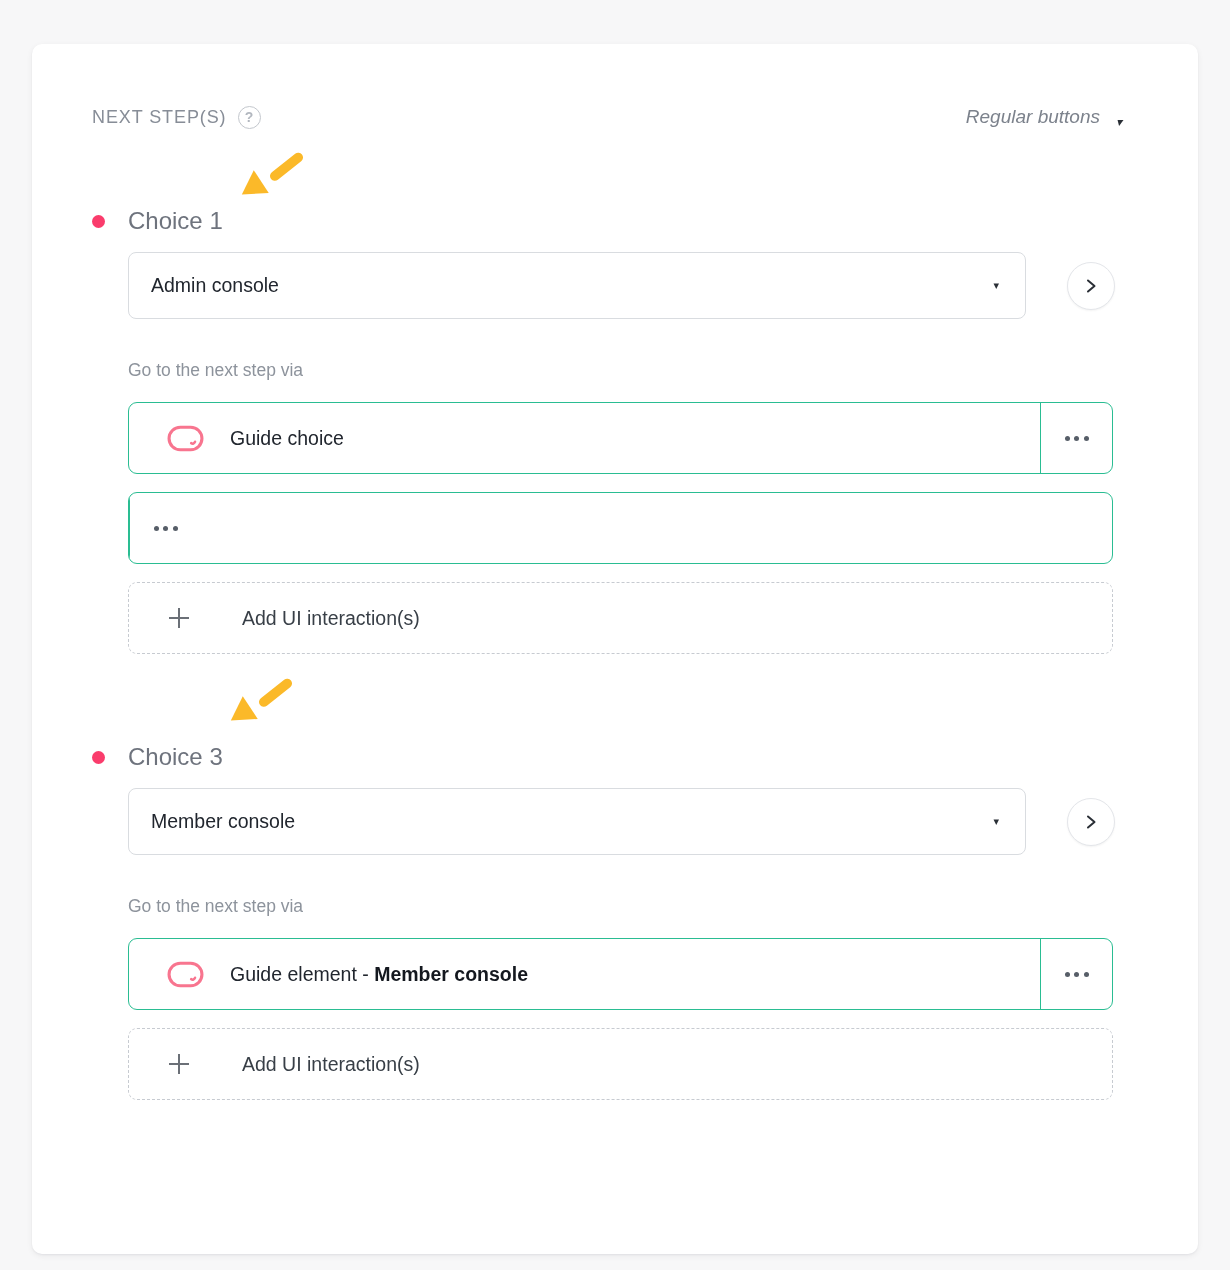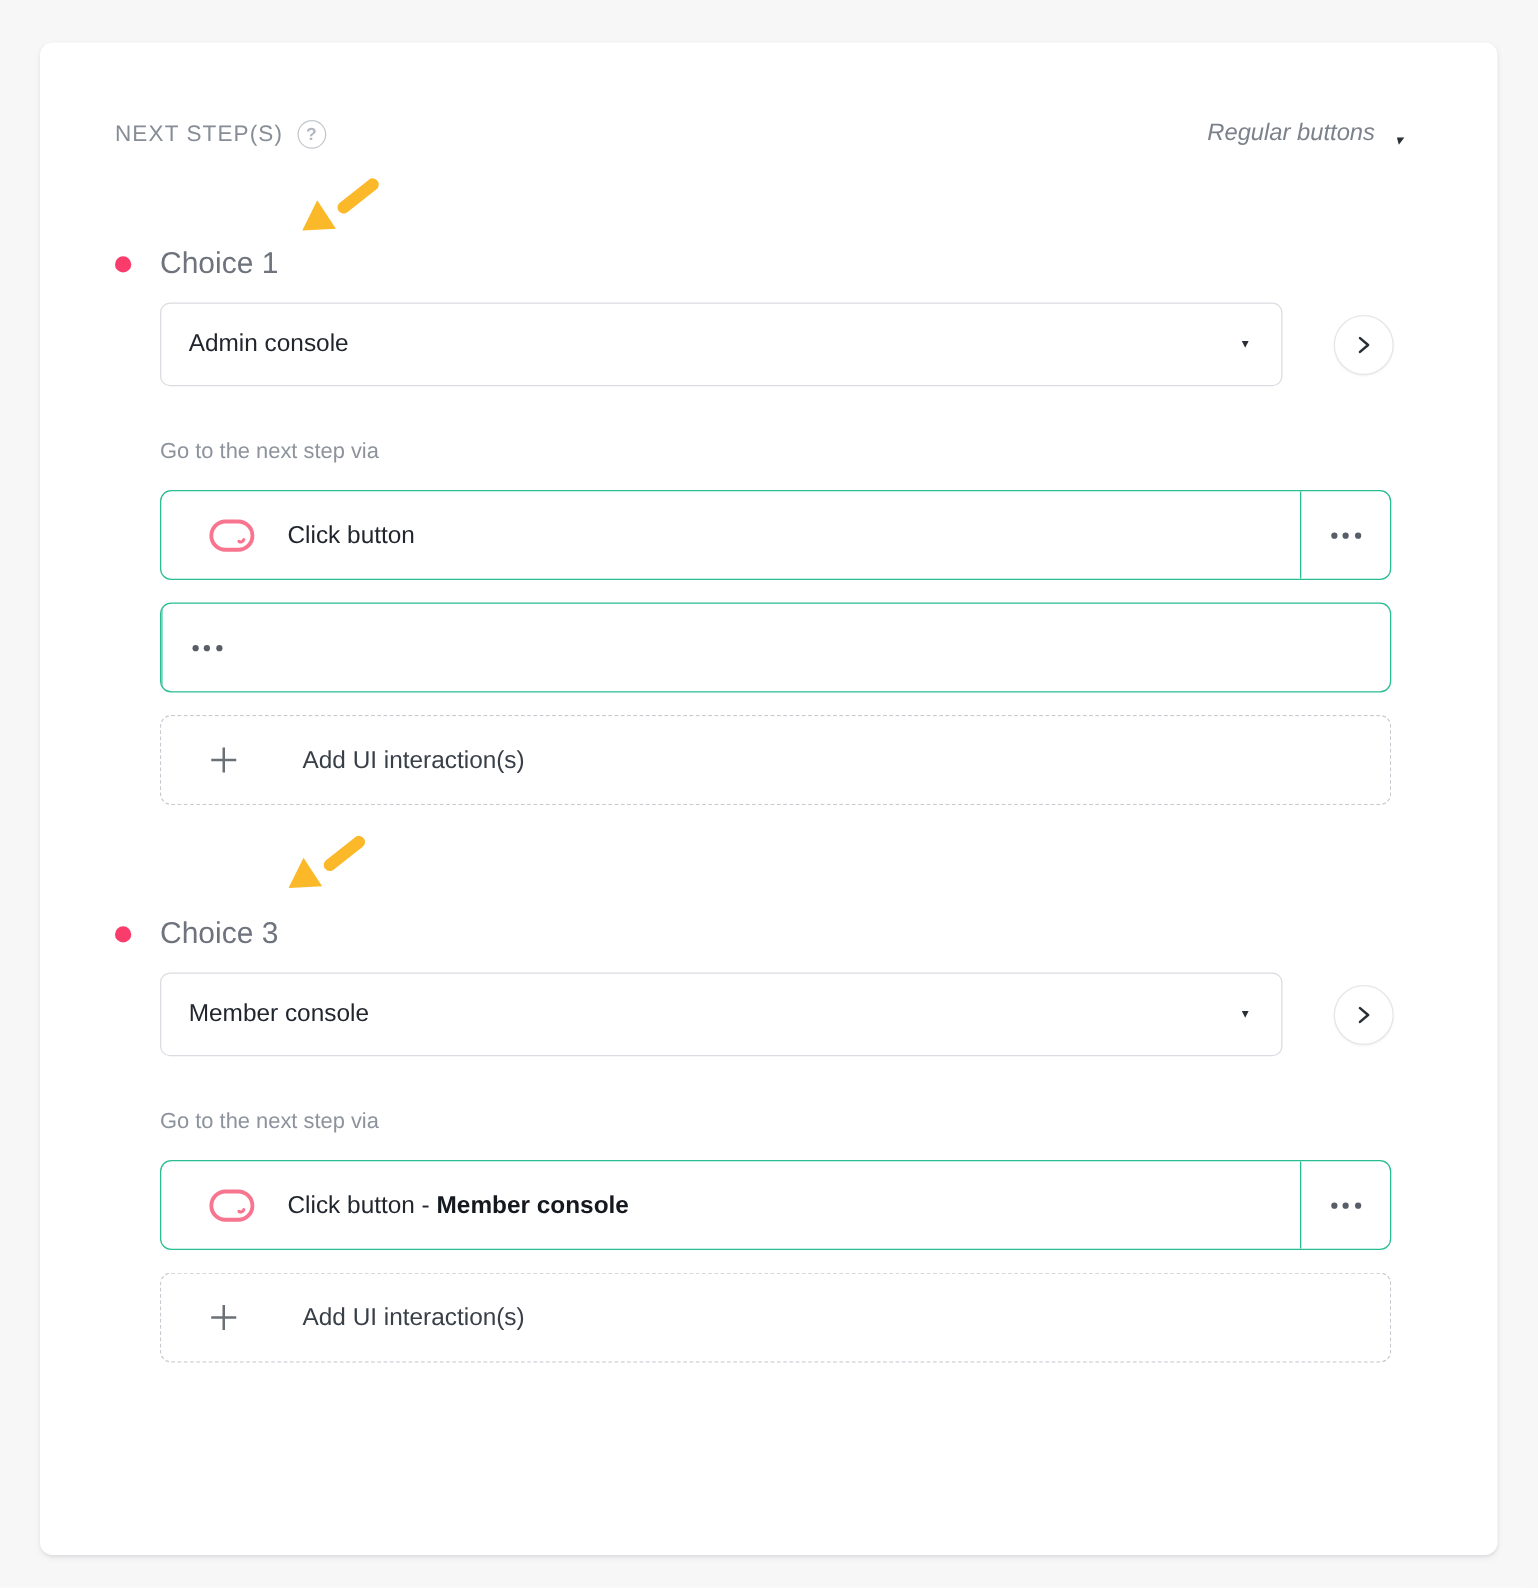--- a/index.html
+++ b/index.html
@@ -1,19 +1,19 @@
 <!DOCTYPE html>
 <html><head>
 <meta charset="utf-8">
 <style>
   * { margin:0; padding:0; box-sizing:border-box; }
   html,body { width:1230px; height:1270px; background:#f7f7f8; font-family:"Liberation Sans", sans-serif; }
 
   .card {
-    position:absolute; left:32px; top:34px;
+    position:absolute; left:32px; top:44px;
     width:1166px; height:1210px;
     background:#ffffff; border-radius:10px;
     box-shadow:0 1px 2px rgba(16,24,40,.05), 0 2px 6px rgba(16,24,40,.06);
     padding:60px 76px 0 60px;
   }
 
   
   .header { display:flex; justify-content:space-between; align-items:center; height:26px; }
   .header-left { display:flex; align-items:center; }
   .panel-title { font-size:18px; color:#878d97; letter-spacing:.9px; }
@@ -135,21 +135,21 @@
   <div class="go-via">Go to the next step via</div>
 
   <div class="int-row after-label">
     <div class="int-main">
       <span class="int-icon">
         <svg width="37" height="27" viewBox="0 0 36 26">
           <rect x="2" y="2" width="32" height="22" rx="11" fill="none" stroke="#f8758f" stroke-width="3"></rect>
           <path d="M23.5 17.5 c1.5 1 3 .5 3.8 -1.4" fill="none" stroke="#f8758f" stroke-width="2.4" stroke-linecap="round"></path>
         </svg>
       </span>
-      <span class="int-text"><span>Click button</span><b></b></span>
+      <span class="int-text"><span>Guide choice</span><b></b></span>
     </div>
     <button class="int-menu">
       <span class="dot-s"></span>
       <span class="dot-s"></span>
       <span class="dot-s"></span>
     </button>
   </div>
 
   <div class="int-row">
     <button class="int-menu">
@@ -186,21 +186,21 @@
   <div class="go-via">Go to the next step via</div>
 
   <div class="int-row after-label">
     <div class="int-main">
       <span class="int-icon">
         <svg width="37" height="27" viewBox="0 0 36 26">
           <rect x="2" y="2" width="32" height="22" rx="11" fill="none" stroke="#f8758f" stroke-width="3"></rect>
           <path d="M23.5 17.5 c1.5 1 3 .5 3.8 -1.4" fill="none" stroke="#f8758f" stroke-width="2.4" stroke-linecap="round"></path>
         </svg>
       </span>
-      <span class="int-text"><span>Click button - </span><b>Member console</b></span>
+      <span class="int-text"><span>Guide element - </span><b>Member console</b></span>
     </div>
     <button class="int-menu">
       <span class="dot-s"></span>
       <span class="dot-s"></span>
       <span class="dot-s"></span>
     </button>
   </div>
 
   <div class="dashed-row">
     <svg width="22" height="22" viewBox="0 0 22 22">

